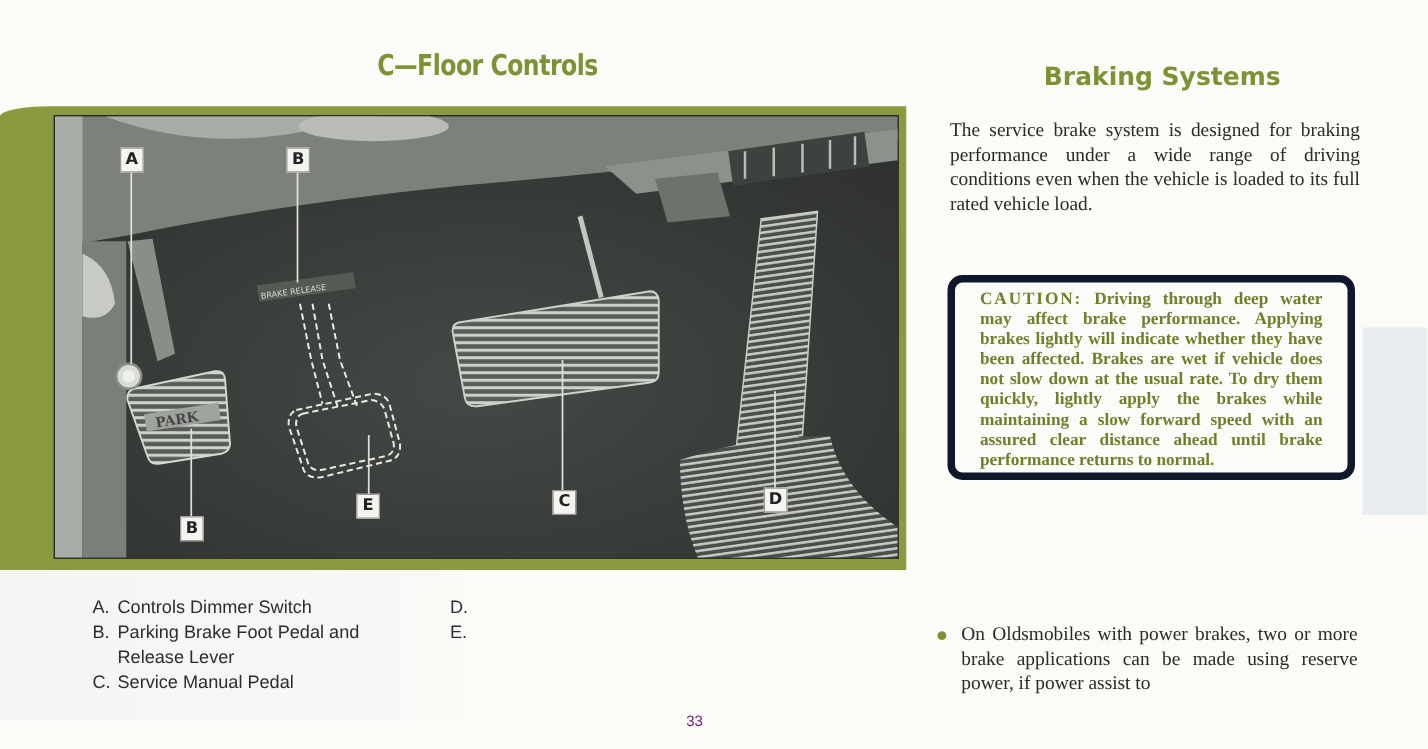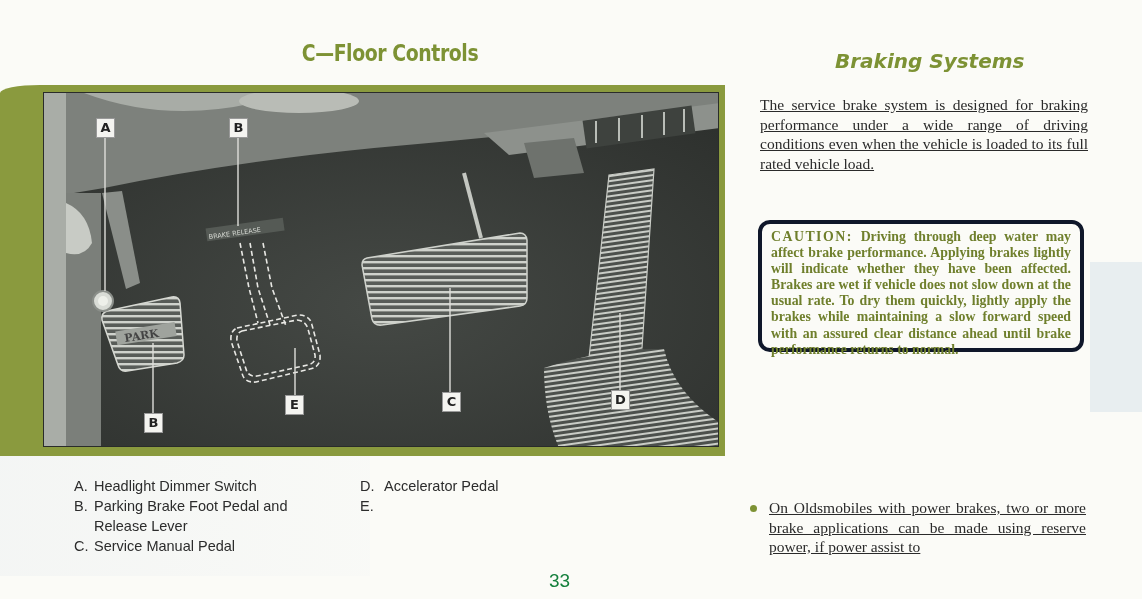--- a/index.html
+++ b/index.html
@@ -44,35 +44,35 @@
     font-family: "DejaVu Sans", sans-serif; font-weight: bold; font-size: 13px;
     text-align: center; line-height: 18px;
     border: 1px solid #999;
   }
   
   .legend { position: absolute; font-size: 14.5px; color: #2c2c2c; line-height: 20px; }
   .legend .row { display: flex; }
   .legend .key { width: 20px; }
   .legend .txt { flex: 1; }
   .page-num {
-    position: absolute; left: 549px; top: 570px; font-size: 19px; color: #15803d;
+    position: absolute; left: 549px; top: 570px; font-size: 12px; color: #701a75;
   }
   
   .h-right {
     position: absolute; font-family: "DejaVu Sans", sans-serif; font-weight: bold;
-    font-style: italic; font-size: 20px; color: #7d9234;
+    font-size: 20px; color: #7d9234;
   }
   .body-text {
     position: absolute; font-family: "Liberation Serif", serif; font-size: 15.5px;
-    color: #2a2a2a; line-height: 19.5px; text-align: justify; text-decoration: underline;
+    color: #2a2a2a; line-height: 19.5px; text-align: justify;
   }
   .caution-box {
-    position: absolute; left: 758px; top: 220px; width: 326px; height: 132px;
-    border: 4px solid #0f172a; border-radius: 12px; box-sizing: border-box;
-    padding: 5px 9px;
+    position: absolute; left: 758px; top: 220px; width: 326px; height: 164px;
+    border: 6px solid #0f172a; border-radius: 12px; box-sizing: border-box;
+    padding: 5px 20px;
     font-family: "Liberation Serif", serif; font-weight: bold; font-size: 13.8px;
     line-height: 16.1px; color: #6f7f2c; text-align: justify;
   }
   .bullet-item { position: absolute; left: 750px; top: 498px; width: 336px; display: flex; }
   .bullet-dot {
     width: 7px; height: 7px; border-radius: 50%; background: #7d9234;
     margin-top: 7px; margin-right: 12px; flex-shrink: 0;
   }
 </style>
 </head>
@@ -167,35 +167,34 @@
   <div class="callout" style="left:96px;top:118px">A</div>
   <div class="callout" style="left:229px;top:118px">B</div>
   <div class="callout" style="left:144px;top:413px">B</div>
   <div class="callout" style="left:285px;top:395px">E</div>
   <div class="callout" style="left:442px;top:392px">C</div>
   <div class="callout" style="left:611px;top:390px">D</div>
 
   <div class="legend" style="left:74px;top:476px;width:270px">
     <div class="row">
       <span class="key">A.</span>
-      <span class="txt">Headlight Dimmer Switch</span>
+      <span class="txt">Controls Dimmer Switch</span>
     </div>
     <div class="row">
       <span class="key">B.</span>
       <span class="txt" style="padding-right:10px">Parking Brake Foot Pedal and Release Lever</span>
     </div>
     <div class="row">
       <span class="key">C.</span>
       <span class="txt">Service Manual Pedal</span>
     </div>
   </div>
   <div class="legend" style="left:360px;top:476px;width:215px">
     <div class="row">
       <span class="key" style="width:24px">D.</span>
-      <span class="txt">Accelerator Pedal</span>
     </div>
     <div class="row">
       <span class="key" style="width:24px">E.</span>
     </div>
   </div>
 
   <div class="page-num">33</div>
 
   <div class="h-right" style="left:835px;top:49px">Braking Systems</div>
   <div class="body-text" style="left:760px;top:95px;width:328px">The service brake system is designed for braking performance under a wide range of driving conditions even when the vehicle is loaded to its full rated vehicle load.</div>

